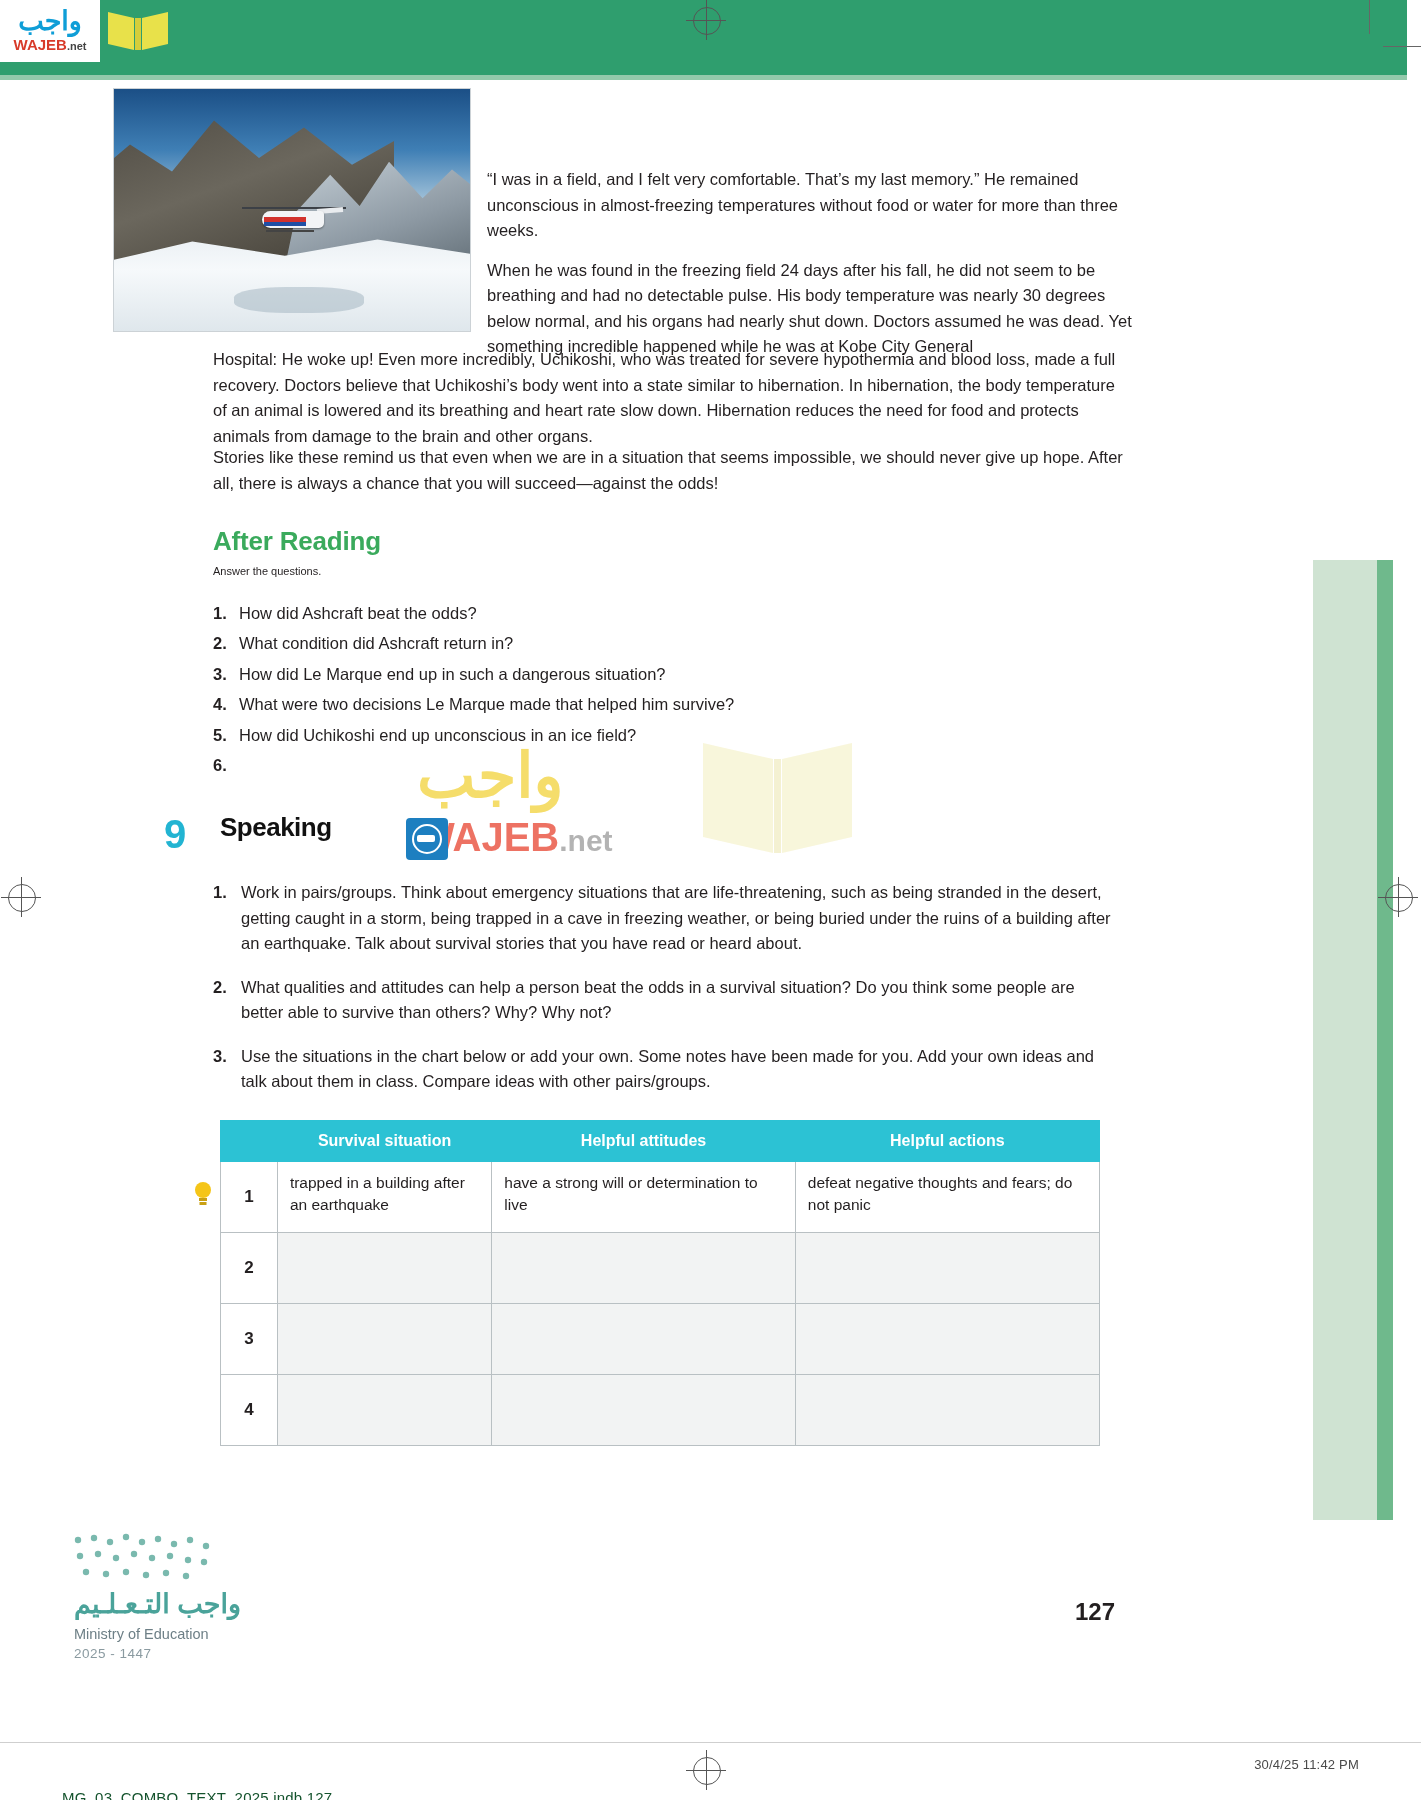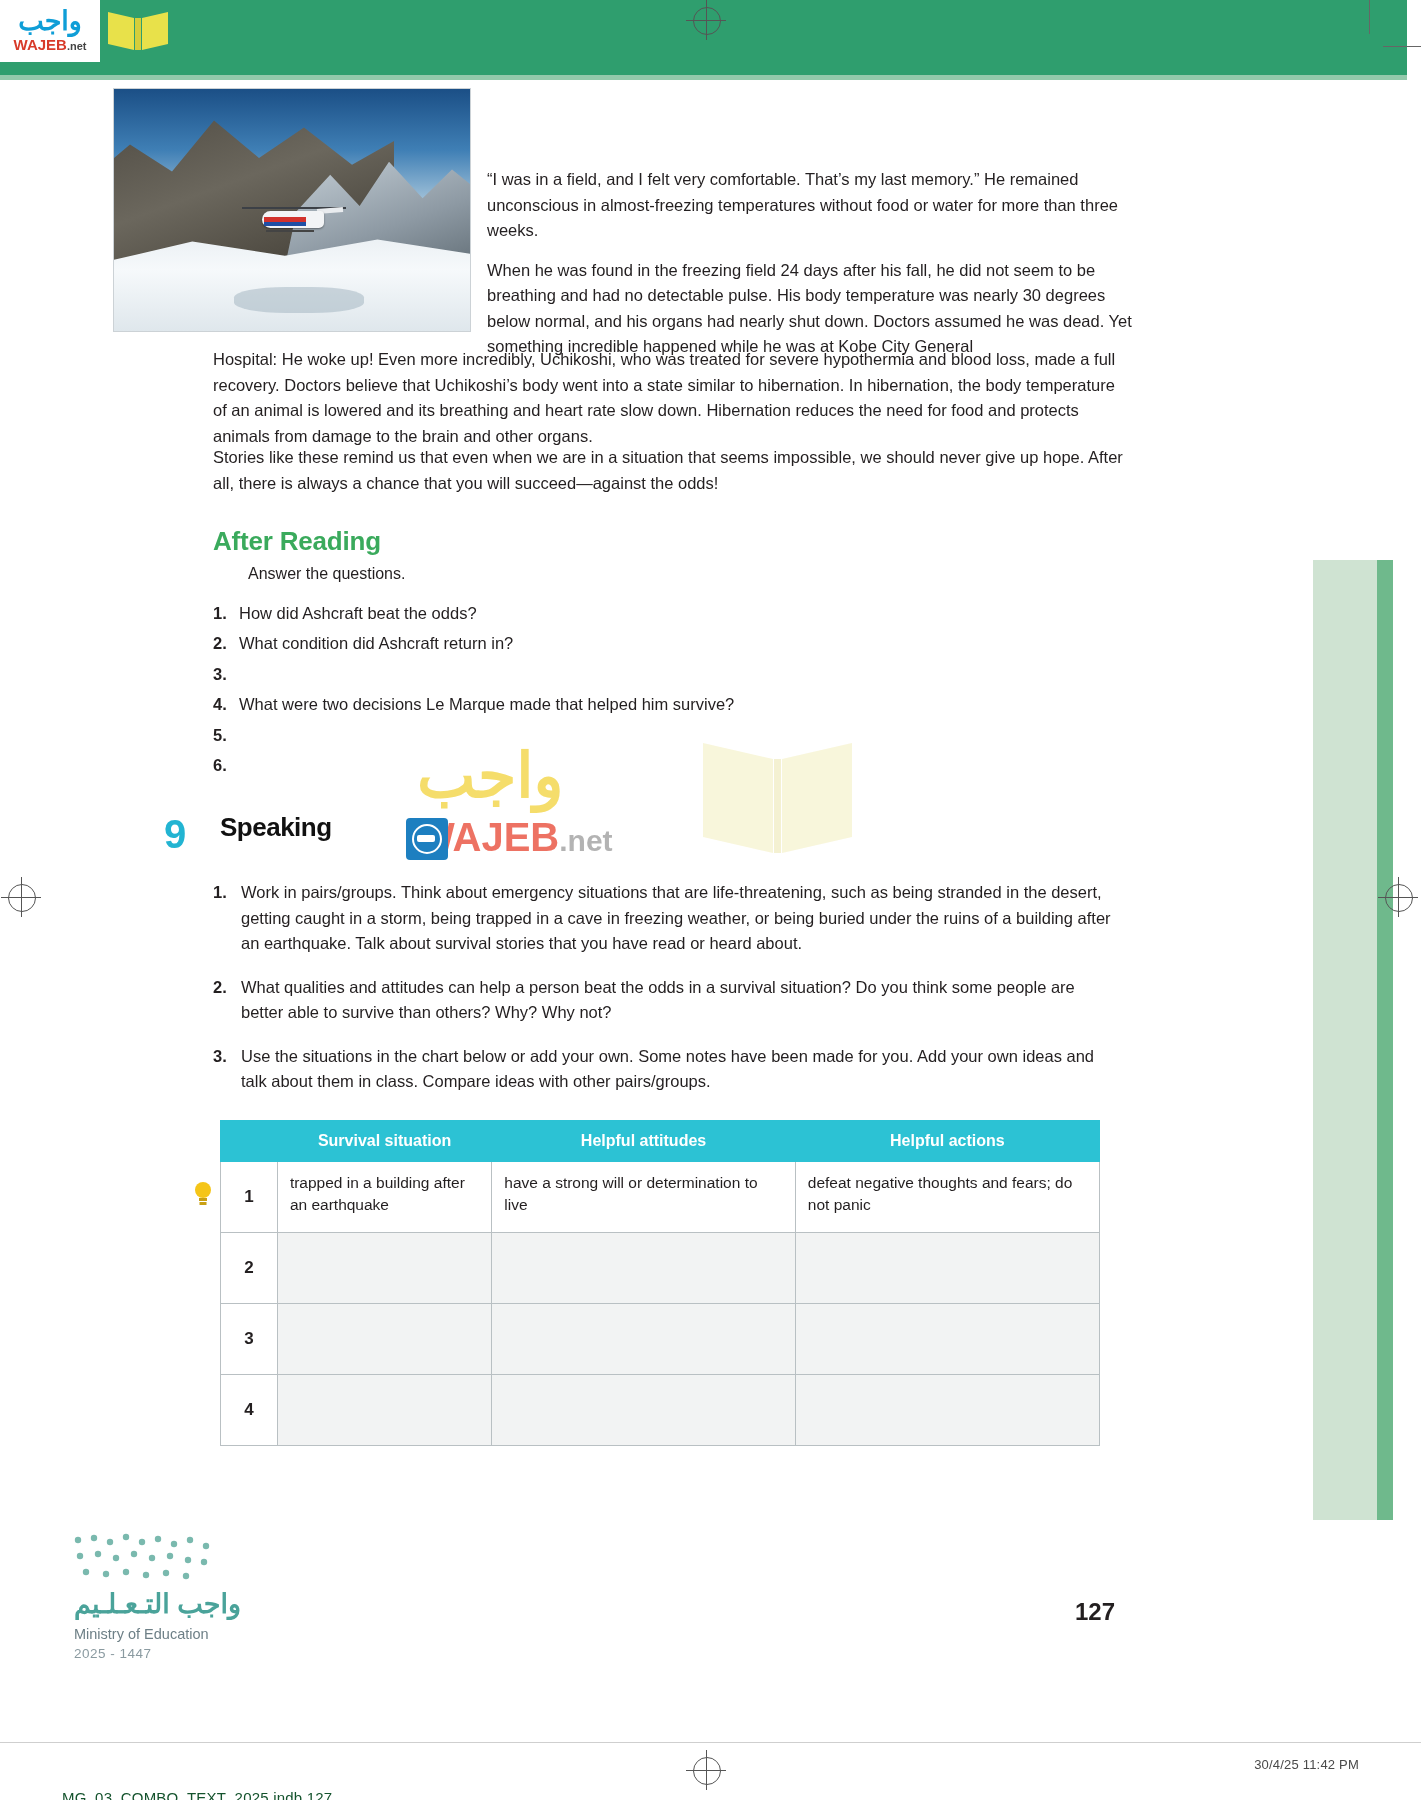--- a/index.html
+++ b/index.html
@@ -228,22 +228,21 @@
     font-size: 26px;
     font-weight: bold;
     color: #3aaa5c;
     letter-spacing: -0.2px;
     margin-top: 8px;
   }
   .answer-q {
     position: absolute;
     left: 213px;
     top: 565px;
-    font-size: 16px;
-    margin-left: 35px;
+    font-size: 11px;
   }
   .q-list {
     position: absolute;
     left: 213px;
     top: 600px;
     width: 900px;
     font-size: 16.5px;
   }
   .q-item {
     display: flex;
@@ -536,27 +535,29 @@
     <div class="q-item">
       <span class="q-num">1.</span>
       <span>How did Ashcraft beat the odds?</span>
     </div>
     <div class="q-item">
       <span class="q-num">2.</span>
       <span>What condition did Ashcraft return in?</span>
     </div>
     <div class="q-item">
       <span class="q-num">3.</span>
+      <span>How did Le Marque end up in such a dangerous situation?</span>
     </div>
     <div class="q-item">
       <span class="q-num">4.</span>
       <span>What were two decisions Le Marque made that helped him survive?</span>
     </div>
     <div class="q-item">
       <span class="q-num">5.</span>
+      <span>How did Uchikoshi end up unconscious in an ice field?</span>
     </div>
     <div class="q-item">
       <span class="q-num">6.</span>
     </div>
   </div>
 
   <div class="watermark">
     <div class="wm-text">واجب</div>
     <div class="wm-sub">
       <span>WAJEB</span><span class="dm">.net</span>

